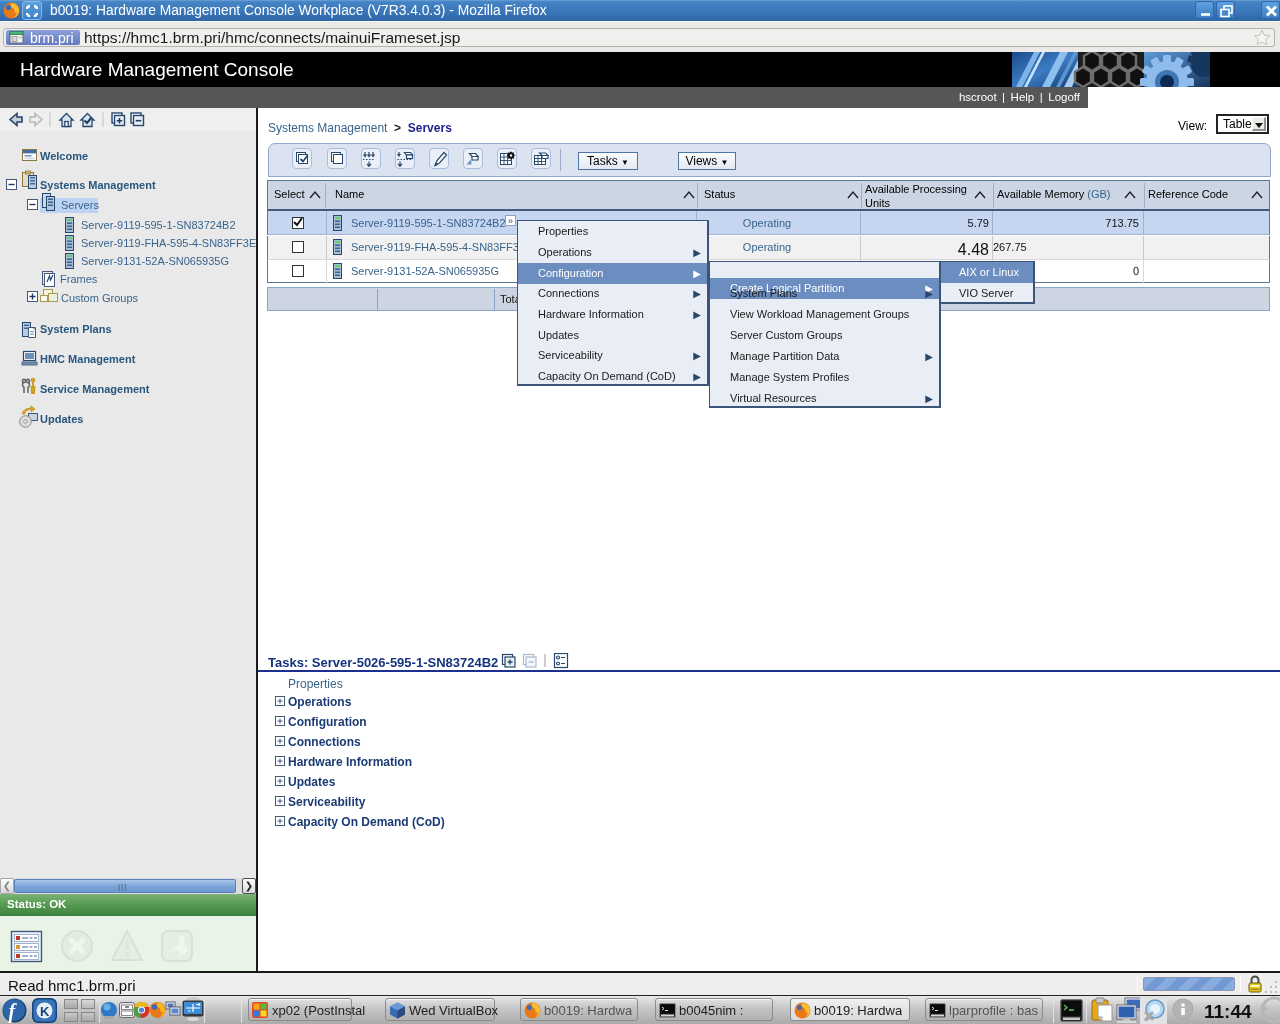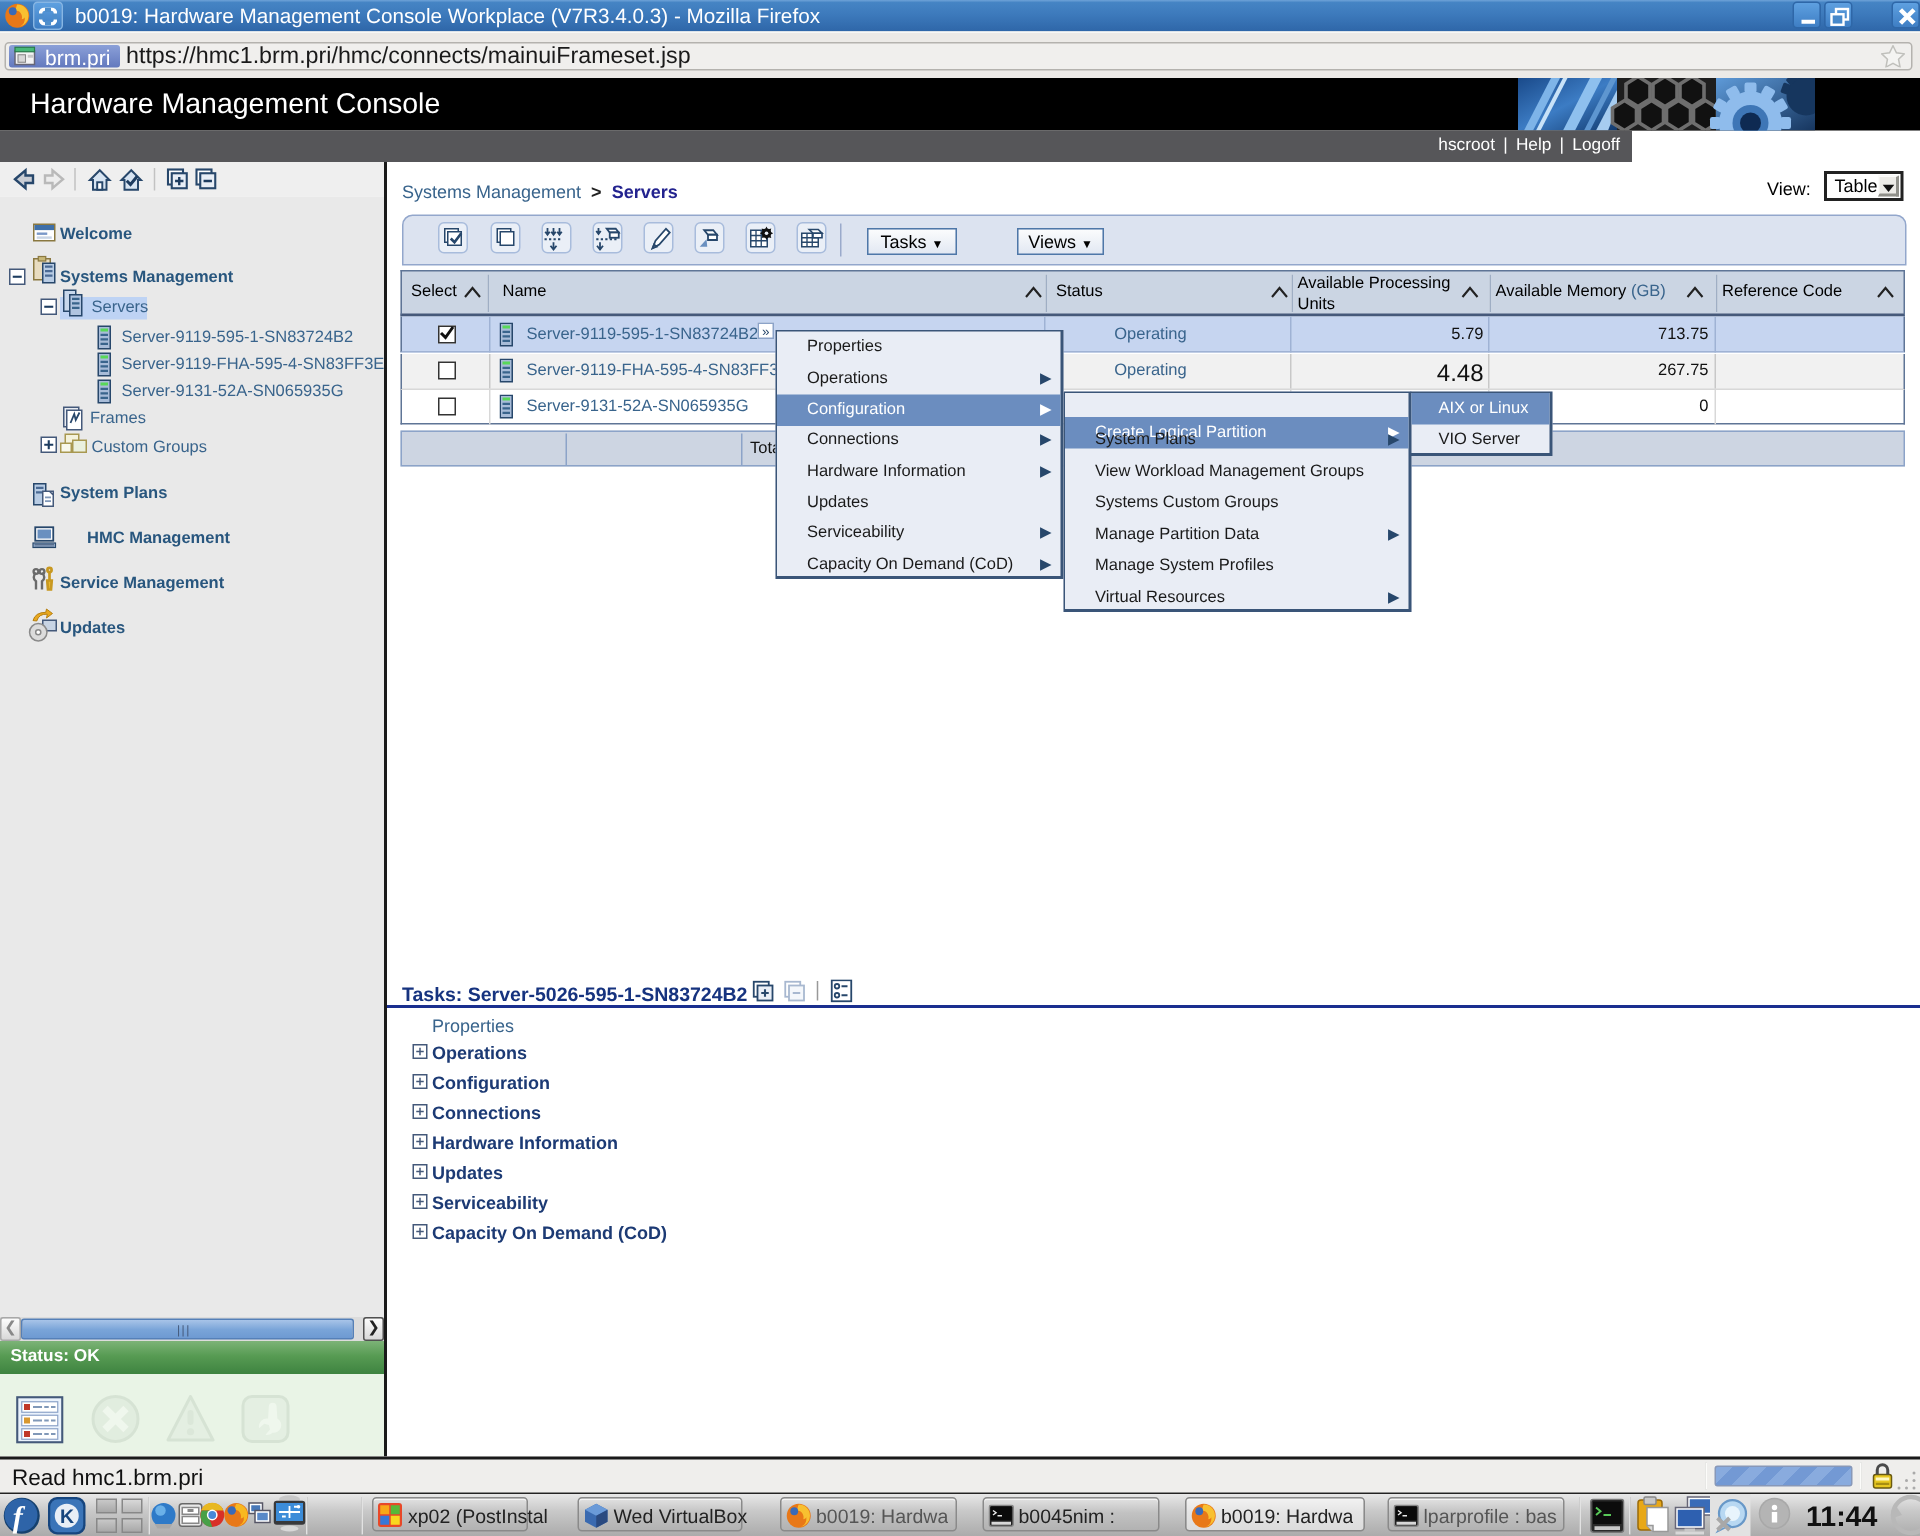--- a/index.html
+++ b/index.html
@@ -328,21 +328,21 @@
   </svg>
   <div class="abs treebold" style="left:40px;top:19px;text-align:right;">Welcome</div>
   <div class="abs treebold" style="left:40px;top:48px;">Systems Management</div>
   <div class="abs treelink" style="left:61px;top:68px;">Servers</div>
   <div class="abs treelink" style="left:81px;top:88px;">Server-9119-595-1-SN83724B2</div>
   <div class="abs treelink" style="left:81px;top:106px;white-space:nowrap;">Server-9119-FHA-595-4-SN83FF3E</div>
   <div class="abs treelink" style="left:81px;top:124px;">Server-9131-52A-SN065935G</div>
   <div class="abs treelink" style="left:60px;top:142px;">Frames</div>
   <div class="abs treelink" style="left:61px;top:161px;">Custom Groups</div>
   <div class="abs treebold" style="left:40px;top:192px;">System Plans</div>
-  <div class="abs treebold" style="left:40px;top:222px;margin-left:18px;">HMC Management</div>
+  <div class="abs treebold" style="left:40px;top:222px;">HMC Management</div>
   <div class="abs treebold" style="left:40px;top:252px;">Service Management</div>
   <div class="abs treebold" style="left:40px;top:282px;">Updates</div>
 </div>
 <div class="abs" id="vdivider"></div>
 <div class="abs" id="hscroll">
   <div class="abs" style="left:0;top:0;width:14px;height:16px;background:linear-gradient(#FDFDFD,#D8D8D8);border:1px solid #A8A8A8;border-radius:2px;color:#888;font-size:10px;text-align:center;line-height:14px;">❮</div>
   <div class="abs" style="left:14px;top:1px;width:222px;height:14px;background:linear-gradient(#A8C4E8,#79A4D8 55%,#6E9AD2);border:1px solid #5580B8;border-radius:2px;"></div>
   <div class="abs" style="left:118px;top:4px;width:14px;height:8px;color:#44597A;font-size:8px;letter-spacing:1px;">|||</div>
   <div class="abs" style="left:242px;top:0;width:14px;height:16px;background:linear-gradient(#FDFDFD,#D8D8D8);border:1px solid #505050;border-radius:2px;color:#222;font-size:10px;text-align:center;line-height:14px;">❯</div>
 </div>
@@ -520,21 +520,21 @@
     <svg width="10" height="17" style="position:absolute;left:66px;top:59px;">
       <rect x="0.5" y="0.5" width="8" height="15" fill="#A8BCD8" stroke="#27476B"></rect>
       <rect x="2" y="2" width="5" height="2" fill="#58D858"></rect>
         <rect x="2" y="5.5" width="5" height="1.5" fill="#39648C"></rect>
       <rect x="2" y="8.5" width="5" height="1.5" fill="#39648C"></rect>
         <rect x="2" y="11.5" width="5" height="1.5" fill="#39648C"></rect>
     </svg>
     <div class="abs" style="left:84px;top:61px;font-size:11px;color:#39648C;">Server-9119-FHA-595-4-SN83FF3E</div>
     <div class="abs" style="left:430px;top:61px;width:140px;text-align:center;font-size:11px;color:#39648C;">Operating</div>
     <div class="abs" style="left:594px;top:61px;width:128px;text-align:right;font-size:16px;color:#111;">4.48</div>
-    <div class="abs" style="left:726px;top:61px;width:146px;text-align:right;font-size:11px;color:#111;">267.75</div>
+    <div class="abs" style="left:726px;top:61px;width:146px;font-size:11px;color:#111;">267.75</div>
 
     <div class="abs" style="left:25px;top:85px;width:12px;height:12px;background:#fff;border:1px solid #333;"></div>
     <svg width="10" height="17" style="position:absolute;left:66px;top:83px;">
       <rect x="0.5" y="0.5" width="8" height="15" fill="#A8BCD8" stroke="#27476B"></rect>
       <rect x="2" y="2" width="5" height="2" fill="#58D858"></rect>
         <rect x="2" y="5.5" width="5" height="1.5" fill="#39648C"></rect>
       <rect x="2" y="8.5" width="5" height="1.5" fill="#39648C"></rect>
         <rect x="2" y="11.5" width="5" height="1.5" fill="#39648C"></rect>
     </svg>
     <div class="abs" style="left:84px;top:85px;font-size:11px;color:#39648C;">Server-9131-52A-SN065935G</div>
@@ -549,21 +549,21 @@
     <div class="mi" style="top:62px;">Connections<span class="arr">▶</span></div>
     <div class="mi" style="top:83px;">Hardware Information<span class="arr">▶</span></div>
     <div class="mi" style="top:104px;">Updates</div>
     <div class="mi" style="top:124px;">Serviceability<span class="arr">▶</span></div>
     <div class="mi" style="top:145px;">Capacity On Demand (CoD)<span class="arr">▶</span></div>
   </div>
   <div class="abs" id="menu2" style="left:451px;top:153px;width:232px;height:147px;background:#E9EDF5;border:2px solid #3A5578;border-top-width:1px;border-left-width:1px;">
     <div class="mi hl" style="top:0px;margin-top:16px;">Create Logical Partition<span class="arr" style="color:#fff;">▶</span></div>
     <div class="mi" style="top:21px;">System Plans<span class="arr">▶</span></div>
     <div class="mi" style="top:42px;">View Workload Management Groups</div>
-    <div class="mi" style="top:63px;">Systems Custom Groups</div>
+    <div class="mi" style="top:63px;">Server Custom Groups</div>
     <div class="mi" style="top:84px;">Manage Partition Data<span class="arr">▶</span></div>
     <div class="mi" style="top:105px;">Manage System Profiles</div>
     <div class="mi" style="top:126px;">Virtual Resources<span class="arr">▶</span></div>
   </div>
   <div class="abs" id="menu3" style="left:682px;top:153px;width:95px;height:43px;background:#E9EDF5;border:2px solid #3A5578;border-top-width:1px;border-left-width:1px;">
     <div class="mi hl" style="top:0px;padding-left:18px;">AIX or Linux</div>
     <div class="mi" style="top:21px;padding-left:18px;">VIO Server</div>
   </div>
 
   <div class="abs" id="taskshdr">Tasks: Server-5026-595-1-SN83724B2</div>

